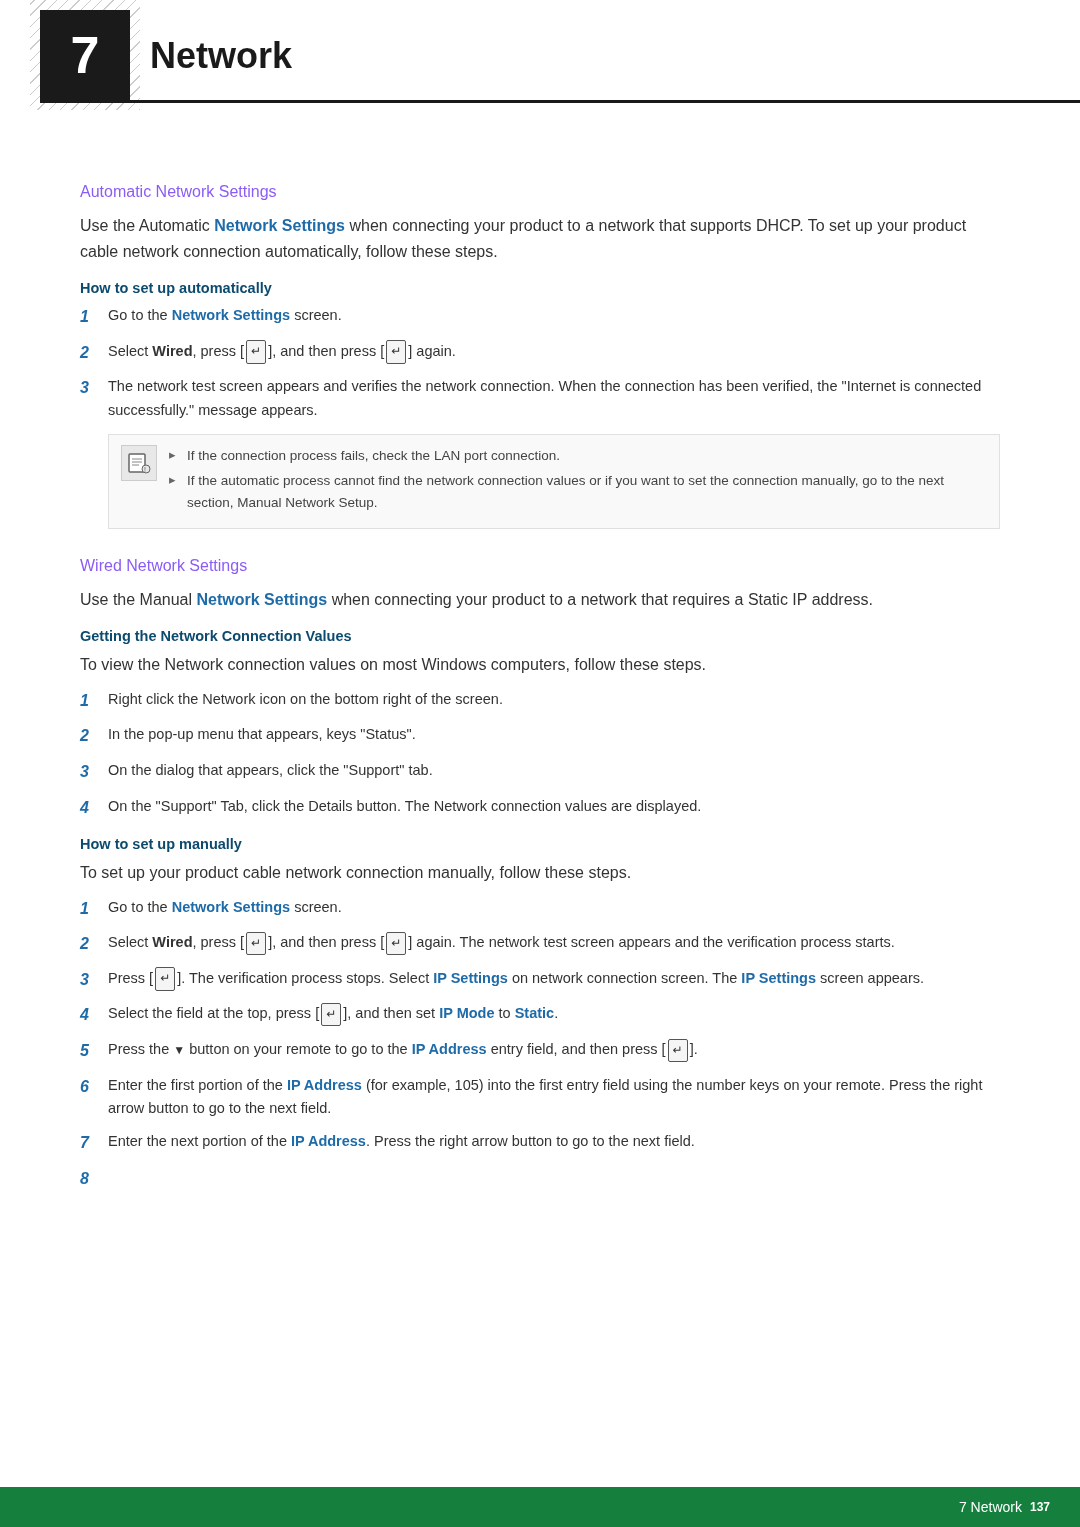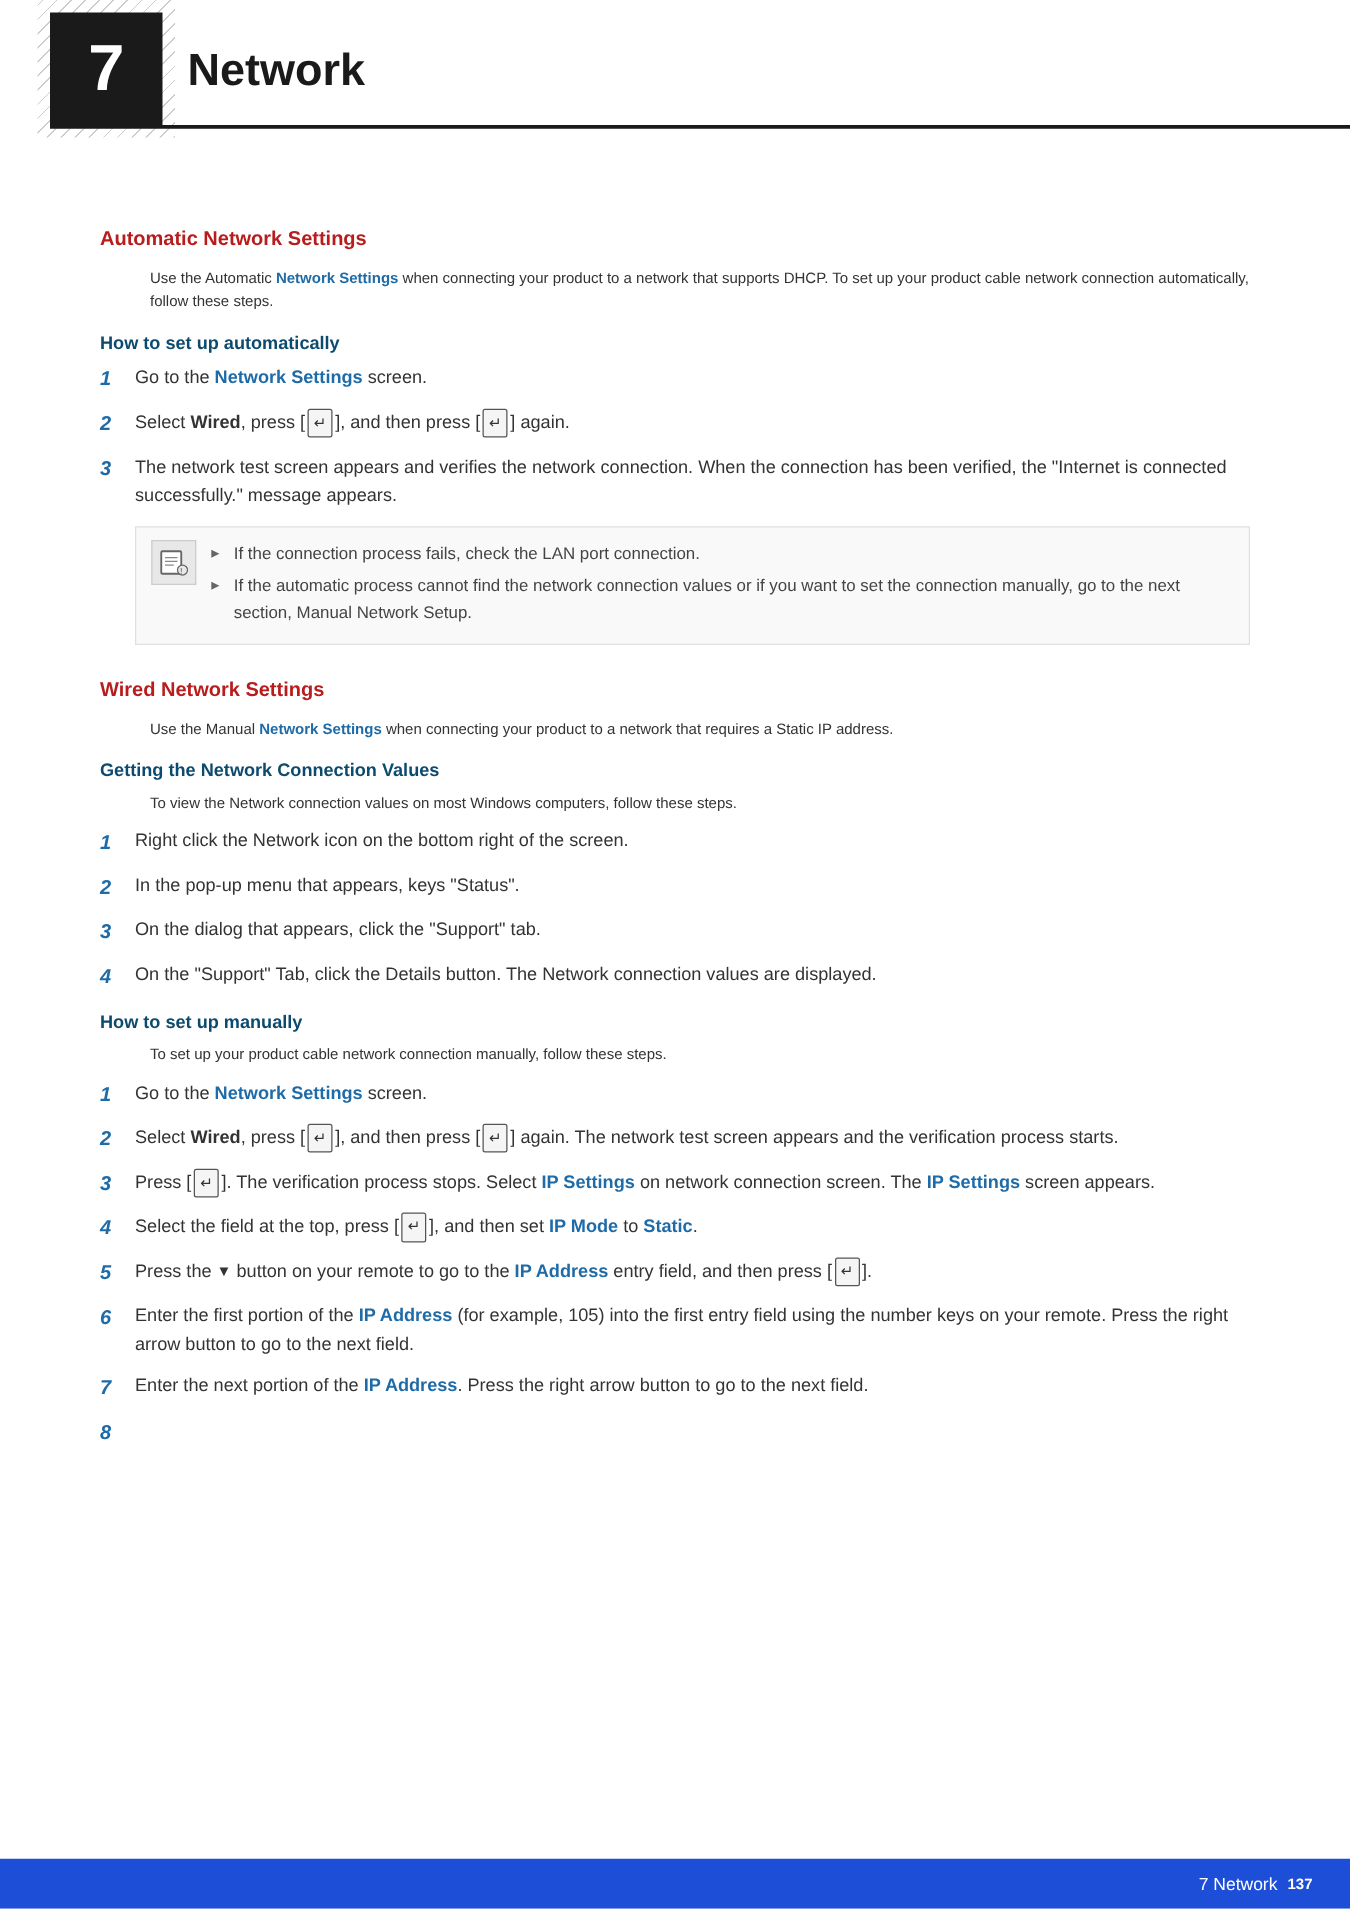--- a/index.html
+++ b/index.html
@@ -64,33 +64,32 @@
       padding-left: 20px;
       padding-top: 25px;
     }
 
     
     .main-content {
       padding: 30px 80px 60px 80px;
     }
 
     .section-title {
-      color: #b91c1c;
+      color: #8b5cf6;
       font-size: 16px;
-      font-weight: bold;
+      font-weight: normal;
       margin-top: 30px;
       margin-bottom: 12px;
     }
 
     .body-text {
-      font-size: 12px;
+      font-size: 16px;
       line-height: 1.6;
       color: #333;
       margin-bottom: 10px;
-      margin-left: 40px;
     }
 
     .sub-heading {
       font-weight: bold;
       font-size: 14.5px;
       margin-top: 16px;
       margin-bottom: 8px;
       color: #0c4a6e;
     }
 
@@ -184,21 +183,21 @@
       font-size: 13px;
     }
 
     
     .page-footer {
       position: absolute;
       bottom: 0;
       left: 0;
       right: 0;
       height: 40px;
-      background: #1d4ed8;
+      background: #15803d;
       display: flex;
       align-items: center;
       justify-content: flex-end;
       padding-right: 30px;
     }
 
     .footer-text {
       color: #fff;
       font-size: 14px;
     }

